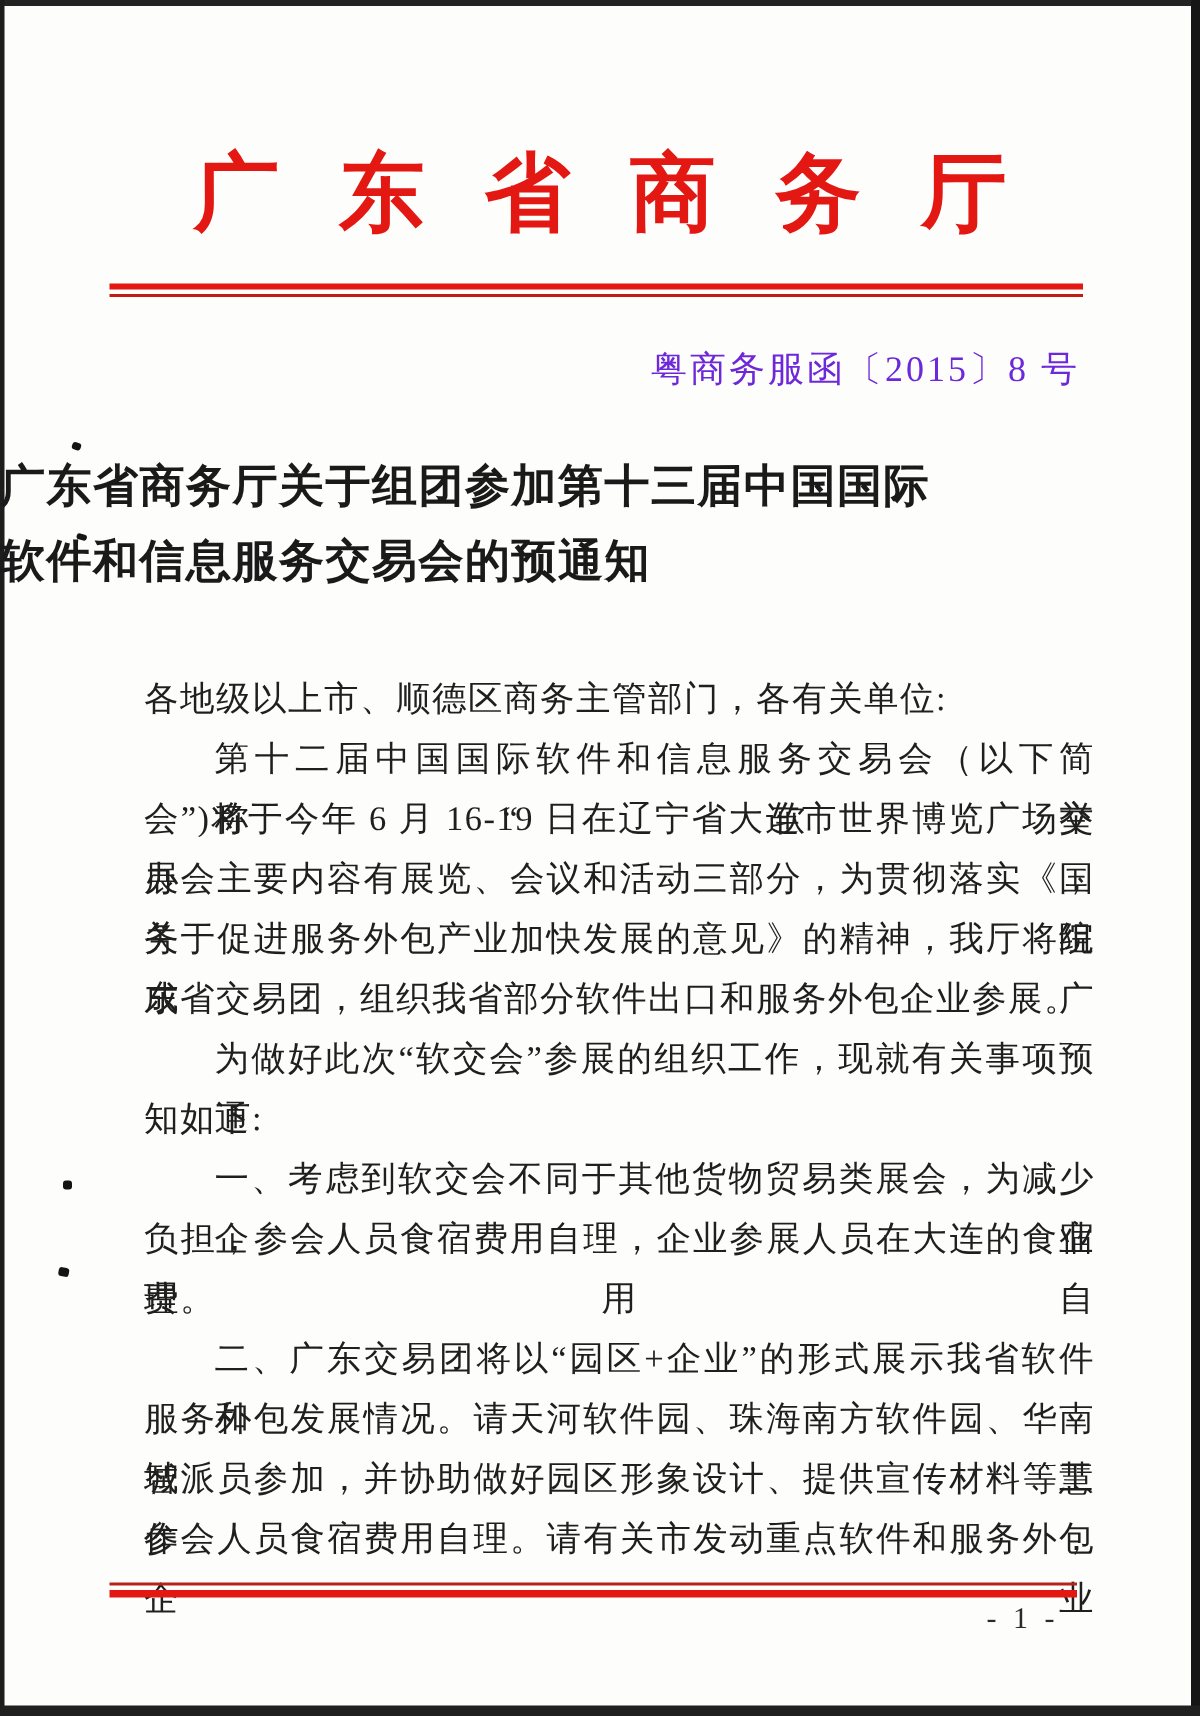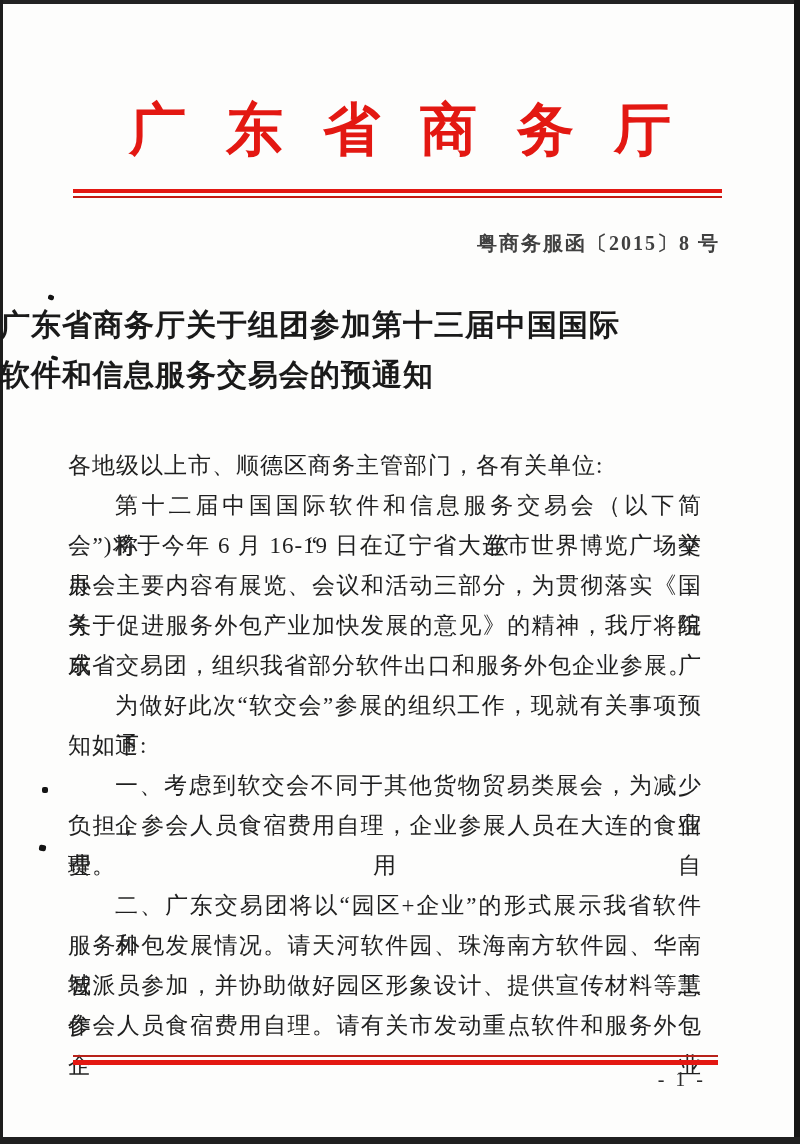--- a/index.html
+++ b/index.html
@@ -40,44 +40,43 @@
   .rule { position: absolute; background: #e31812; }
   .rule-header-thick { left: 73px; top: 189px; width: 649px; height: 4px; }
   .rule-header-thin  { left: 73px; top: 196px; width: 649px; height: 2px; background: #c41a12; }
   .rule-footer-thin  { left: 73px; top: 1055px; width: 645px; height: 2px; background: #b8221a; }
   .rule-footer-thick { left: 73px; top: 1060px; width: 645px; height: 5px; }
 
   .doc-number {
     position: absolute;
     top: 230px;
     right: 80px;
-    font-size: 20px;
-    color: #404040;
+    font-size: 24px;
+    color: #6d28d9;
     letter-spacing: 2px;
     white-space: nowrap;
-    font-weight: bold;
   }
 
   .doc-title {
     position: absolute;
     top: 300px;
     left: 0;
     width: 800px;
     text-align: left;
     font-size: 30px;
     font-weight: bold;
     color: #1a1a1a;
     line-height: 50px;
     letter-spacing: 1px;
   }
 
   .body-text {
     position: absolute;
     top: 446px;
-    left: 68px;
+    left: 96px;
     width: 634px;
     font-size: 23px;
     color: #1f1f1f;
     line-height: 40px;
   }
   .line {
     height: 40px;
     white-space: nowrap;
     letter-spacing: 1px;
   }

